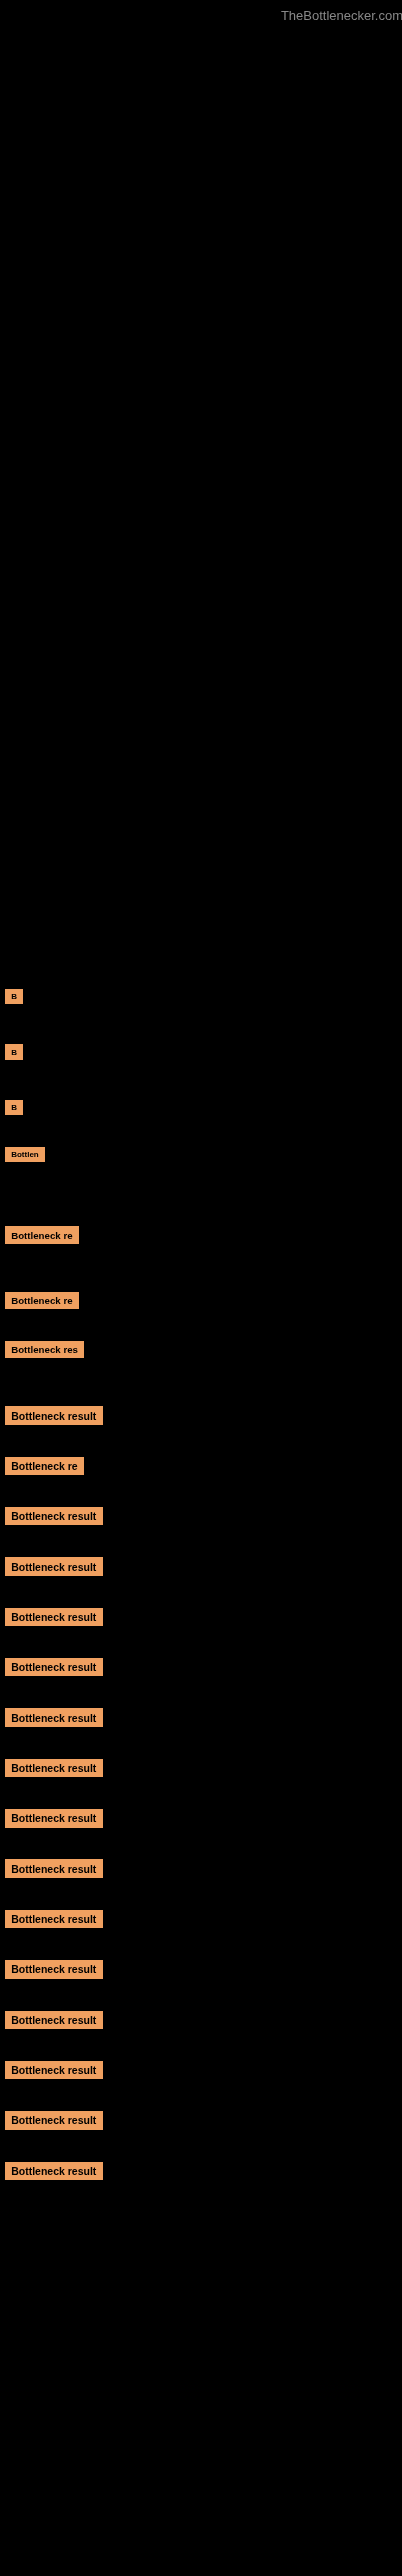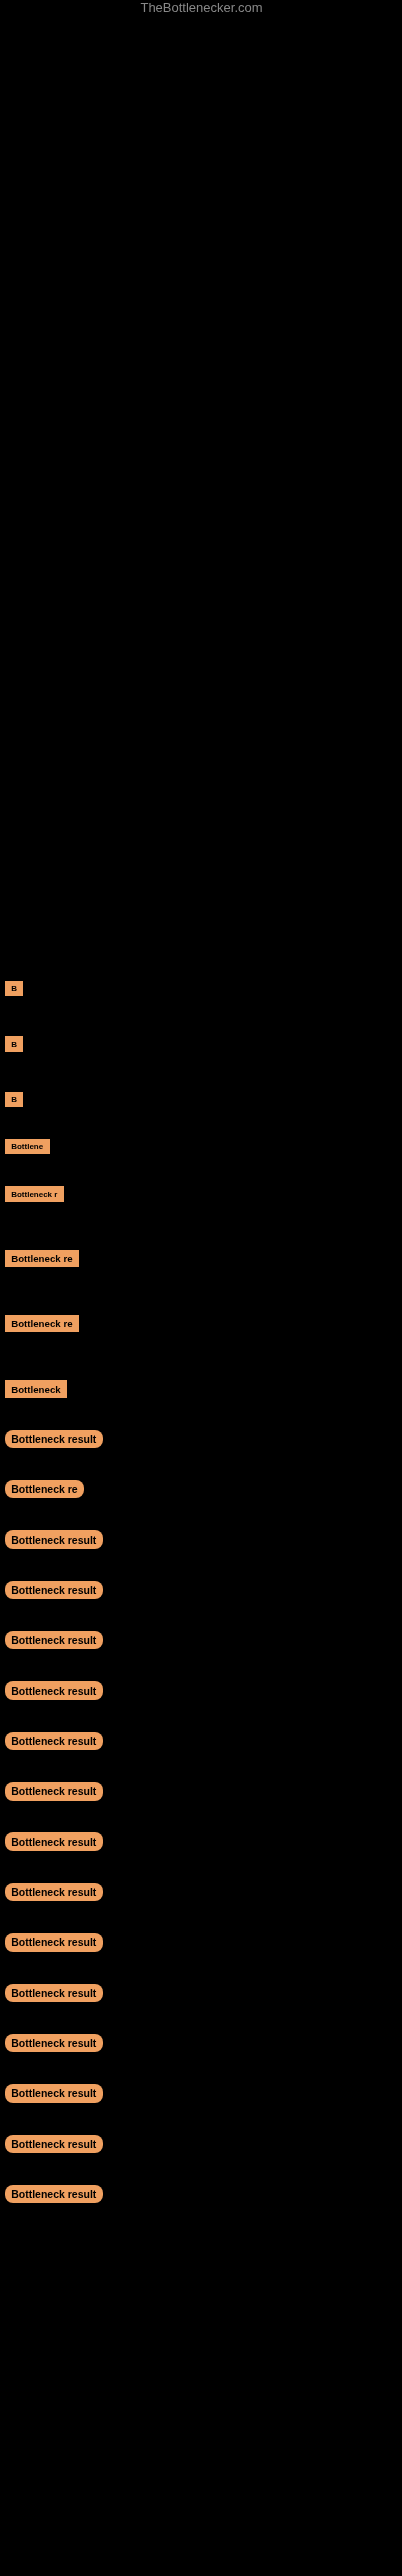--- a/index.html
+++ b/index.html
@@ -12,21 +12,22 @@
       background-color: #000000;
       width: 403px;
       min-height: 2576px;
       font-family: Arial, sans-serif;
       position: relative;
     }
 
     .site-title {
       color: #888888;
       font-size: 13px;
-      text-align: center;
+      text-align: right;
+      padding-top: 8px;
       padding-bottom: 8px;
     }
 
     .dark-area {
       background-color: #000000;
       width: 100%;
     }
 
     .bottleneck-label {
       display: inline-block;
@@ -53,21 +54,20 @@
     .small-label {
       font-size: 8px;
     }
 
     .medium-label {
       font-size: 9.7px;
     }
 
     .full-label {
       font-size: 10.5px;
-      border-radius: 8px;
     }
   </style>
 </head>
 <body>
 
 <div class="dark-area">
   <div class="site-title">TheBottlenecker.com</div>
 
   <div style="width:100%; height:467px; background:#000;"></div>
 
@@ -85,28 +85,25 @@
 
     <div style="height:24px;"></div>
 
     <div class="row-block">
       <span class="bottleneck-label small-label">B</span>
     </div>
 
     <div style="height:16px;"></div>
 
     <div class="row-block">
-      <span class="bottleneck-label small-label">Bottlene</span>
-    </div>
-
-    <div style="height:16px;"></div>
-
-    <div class="row-block">
-      <span class="bottleneck-label small-label">Bottleneck r</span>
-    </div>
+      <span class="bottleneck-label small-label">Bottlen</span>
+    </div>
+
+    <div style="height:16px;"></div>
+
 
     <div style="height:16px;"></div>
 
 
     <div style="height:16px;"></div>
 
     <div class="row-block">
       <span class="bottleneck-label medium-label">Bottleneck re</span>
     </div>
 
@@ -114,26 +111,26 @@
 
 
     <div style="height:16px;"></div>
 
     <div class="row-block">
       <span class="bottleneck-label medium-label">Bottleneck re</span>
     </div>
 
     <div style="height:16px;"></div>
 
-
-    <div style="height:16px;"></div>
-
-    <div class="row-block">
-      <span class="bottleneck-label medium-label">Bottleneck</span>
-    </div>
+    <div class="row-block">
+      <span class="bottleneck-label medium-label">Bottleneck res</span>
+    </div>
+
+    <div style="height:16px;"></div>
+
 
     <div style="height:16px;"></div>
 
     <div class="row-block">
       <span class="bottleneck-label full-label">Bottleneck result</span>
     </div>
 
     <div style="height:16px;"></div>
 
     <div class="row-block">

